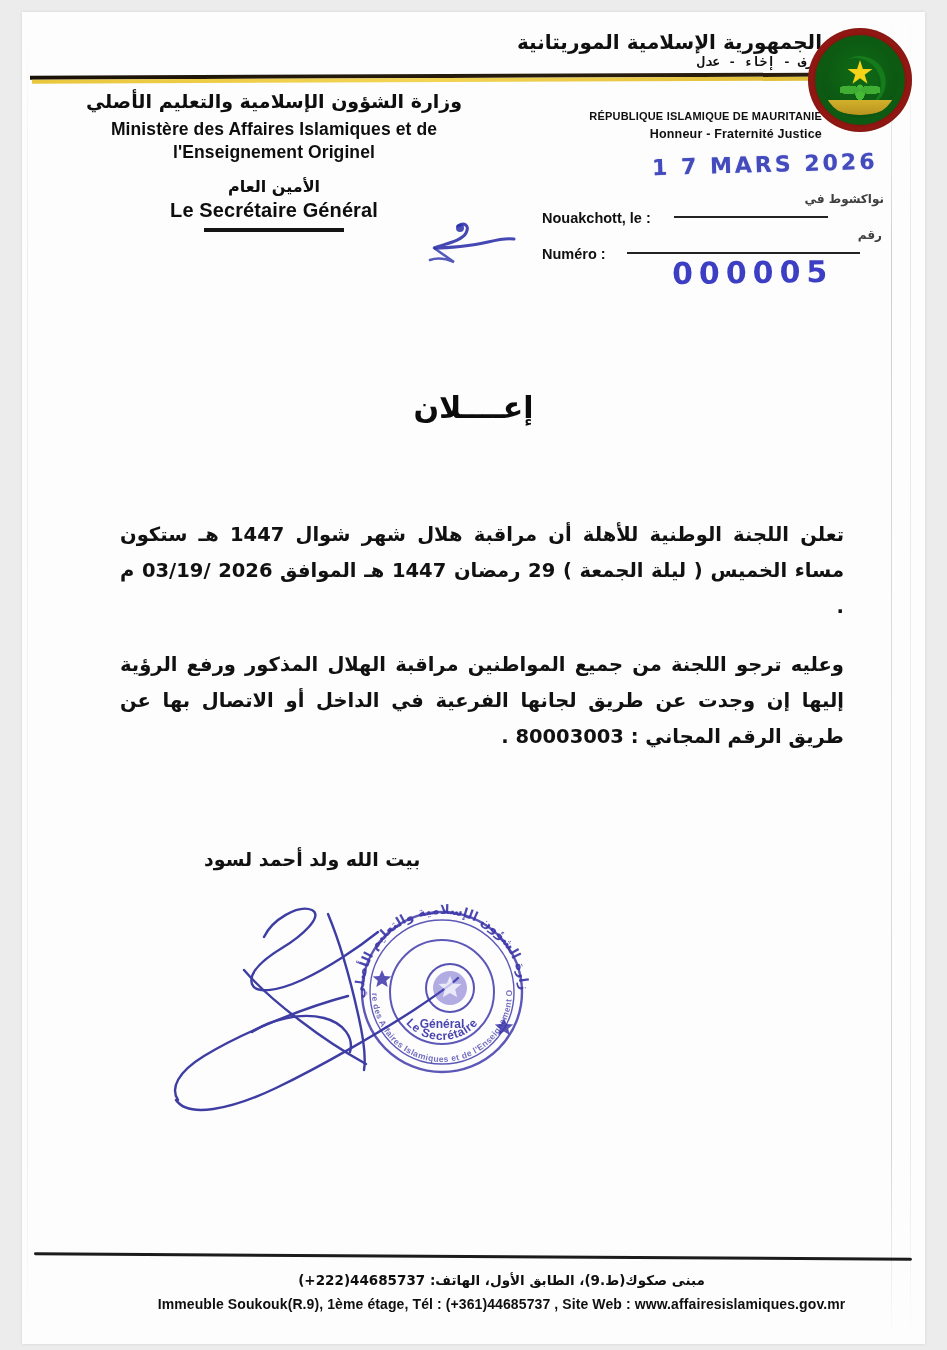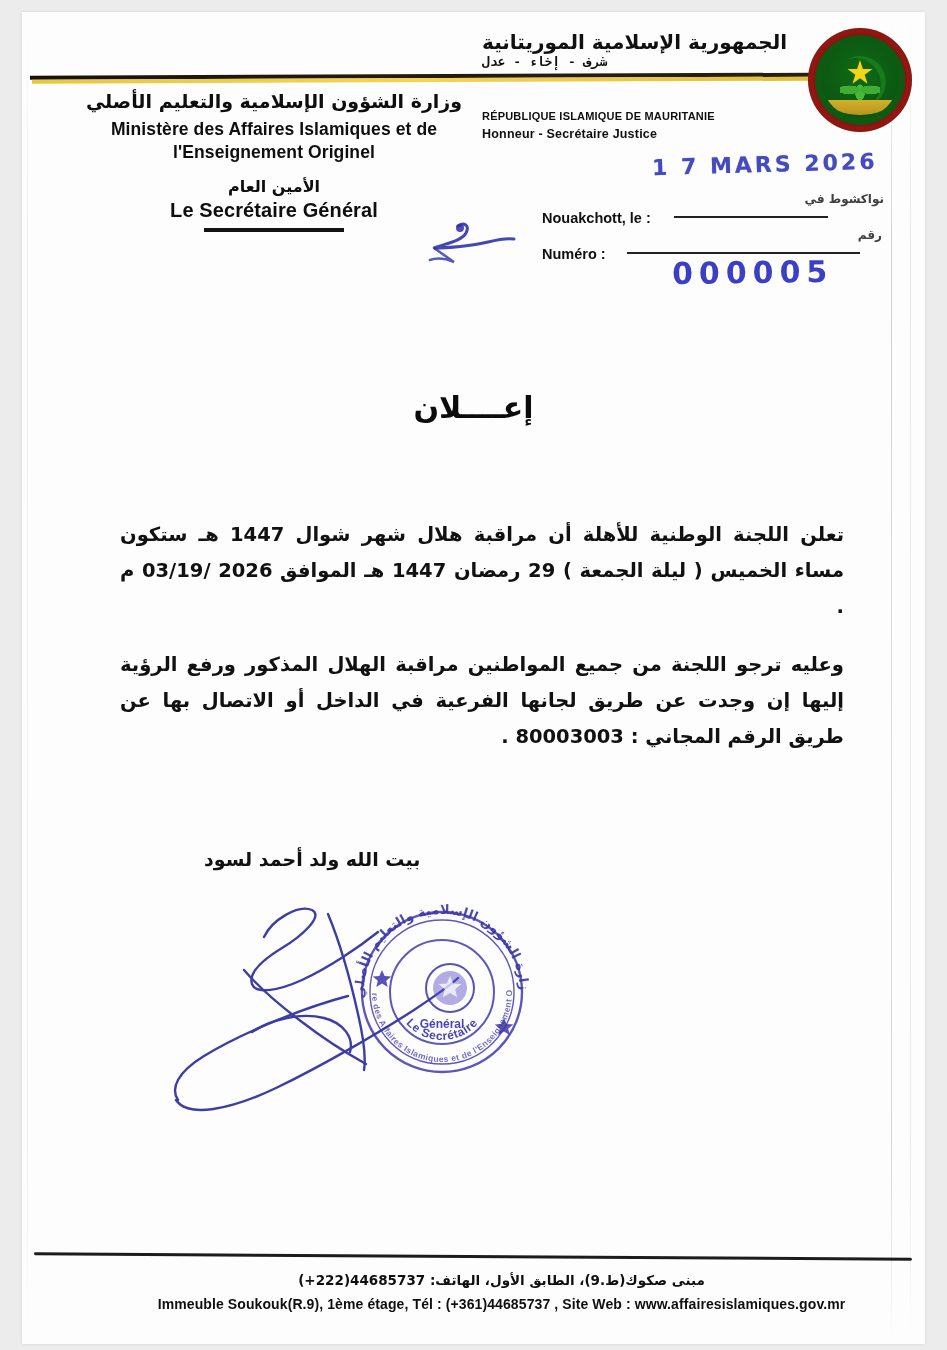--- a/index.html
+++ b/index.html
@@ -109,21 +109,21 @@
     background: #141414;
     margin: 6px auto 0 auto;
   }
 
   
   .hdr-right {
     position: absolute;
     left: 460px;
     top: 18px;
     width: 340px;
-    text-align: left;
+    text-align: right;
     color: #101010;
   }
   .hdr-right .ar1 {
     font-size: 20px;
     font-weight: 700;
     direction: rtl;
     line-height: 1.2;
     font-family: "DejaVu Sans", sans-serif;
   }
   .hdr-right .ar2 {
@@ -406,21 +406,21 @@
       </div>
       <div class="ar2">الأمين العام</div>
       <div class="fr2">Le Secrétaire Général</div>
       <div class="uline"></div>
     </div>
 
     <div class="hdr-right">
       <div class="ar1">الجمهورية الإسلامية الموريتانية</div>
       <div class="ar2">شرف - إخاء - عدل</div>
       <div class="fr1">RÉPUBLIQUE ISLAMIQUE DE MAURITANIE</div>
-      <div class="fr2">Honneur - Secrétaire  Justice</div>
+      <div class="fr2">Honneur - Fraternité  Justice</div>
     </div>
 
     <div class="emblem">
       <div class="ring"></div>
       <div class="inner">
         <div class="crescent"></div>
         <div class="star"></div>
         <div class="palm"></div>
         <div class="sand"></div>
       </div>

